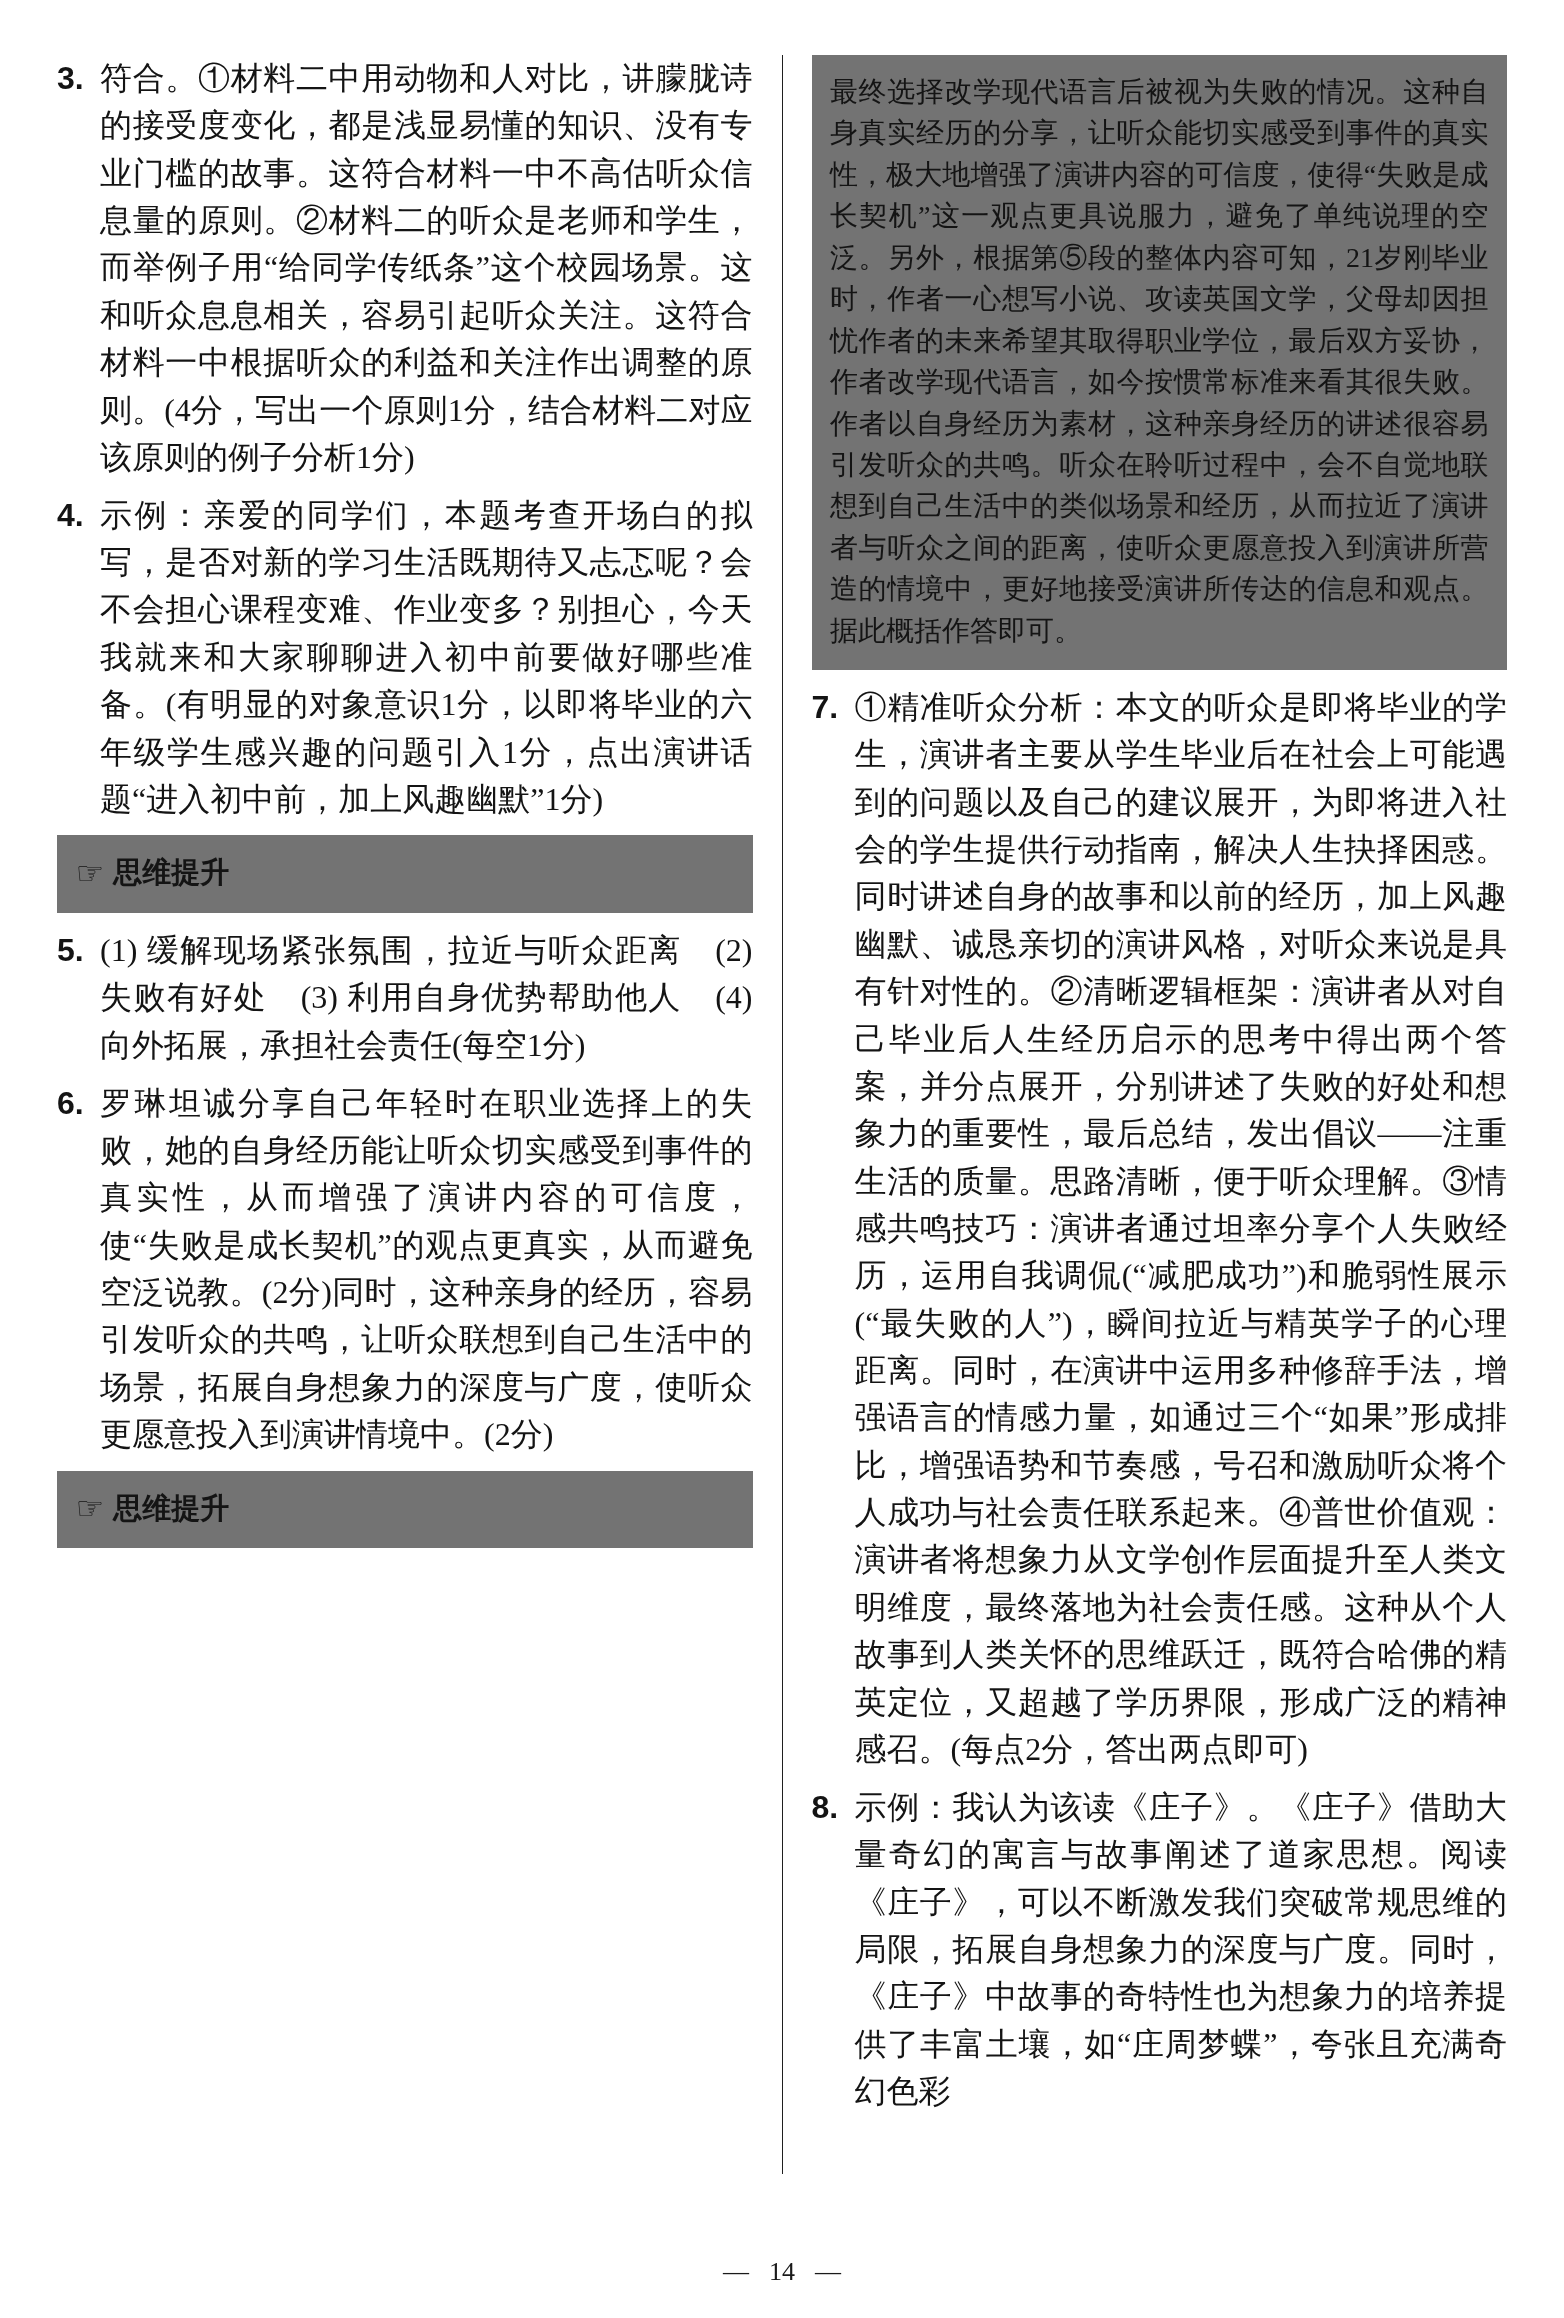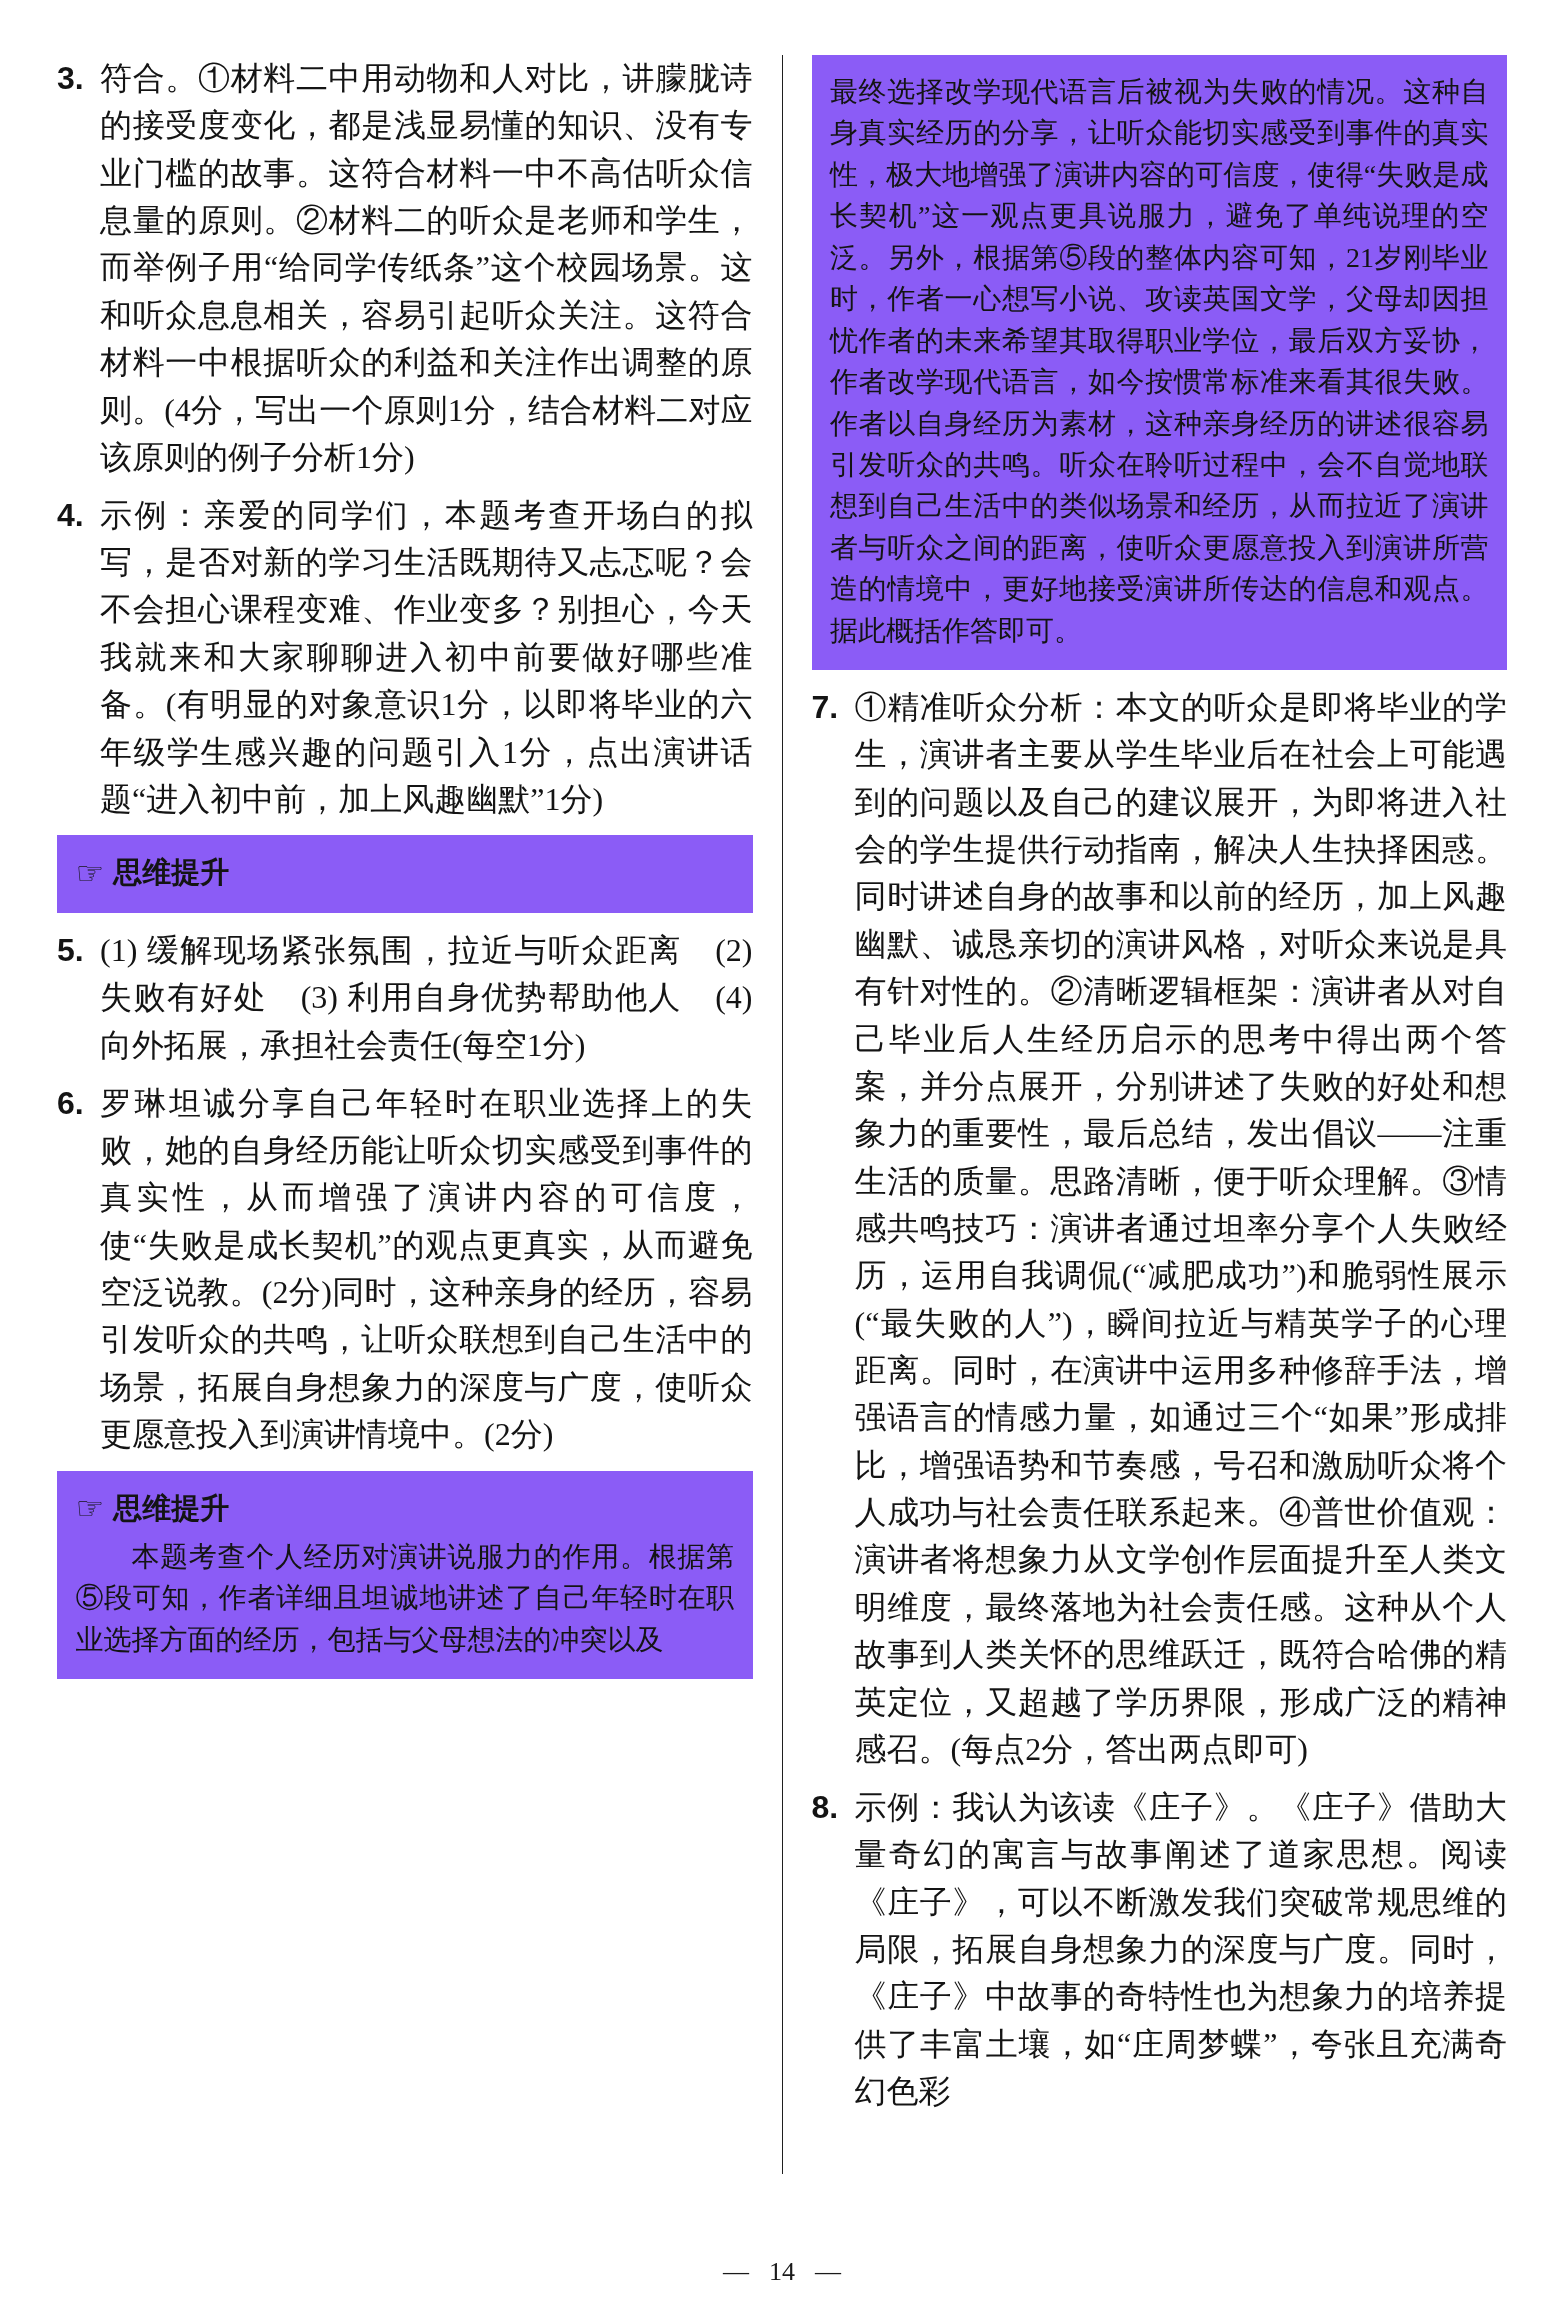--- a/index.html
+++ b/index.html
@@ -46,21 +46,21 @@
     left: 0;
     top: 0;
     font-weight: 700;
     font-family: "Liberation Sans", "DejaVu Sans", sans-serif;
   }
   .note {
     
     font-family: Liberation Serif, serif;
   }
   .tipbox {
-    background: #8b5cf6;
+    background: #737373;
     margin: 12px 0 14.5px 0;
     padding: 16px 18.4px 18.4px 18.4px;
     font-size: 28px;
     line-height: 1.48;
     text-align: justify;
   }
   .tipbox.first {
     margin-top: 0;
   }
   .tipheader {
@@ -129,21 +129,20 @@
     <div class="qitem">
       <span class="qnum">6.</span>
       <span>罗琳坦诚分享自己年轻时在职业选择上的失败，她的自身经历能让听众切实感受到事件的真实性，从而增强了演讲内容的可信度，使“失败是成长契机”的观点更真实，从而避免空泛说教。(2分)同时，这种亲身的经历，容易引发听众的共鸣，让听众联想到自己生活中的场景，拓展自身想象力的深度与广度，使听众更愿意投入到演讲情境中。(2分)</span><span class="note"></span>
     </div>
 
     <div class="tipbox">
       <div class="tipheader">
         <span class="tipicon">☞</span>
         <span class="tiptitle">思维提升</span>
       </div>
-      <div class="tipbody">本题考查个人经历对演讲说服力的作用。根据第⑤段可知，作者详细且坦诚地讲述了自己年轻时在职业选择方面的经历，包括与父母想法的冲突以及</div>
     </div>
 
   </div>
 
   <div class="col right">
 
     <div class="tipbox first">
       <div class="tipbody cont">最终选择改学现代语言后被视为失败的情况。这种自身真实经历的分享，让听众能切实感受到事件的真实性，极大地增强了演讲内容的可信度，使得“失败是成长契机”这一观点更具说服力，避免了单纯说理的空泛。另外，根据第⑤段的整体内容可知，21岁刚毕业时，作者一心想写小说、攻读英国文学，父母却因担忧作者的未来希望其取得职业学位，最后双方妥协，作者改学现代语言，如今按惯常标准来看其很失败。作者以自身经历为素材，这种亲身经历的讲述很容易引发听众的共鸣。听众在聆听过程中，会不自觉地联想到自己生活中的类似场景和经历，从而拉近了演讲者与听众之间的距离，使听众更愿意投入到演讲所营造的情境中，更好地接受演讲所传达的信息和观点。据此概括作答即可。</div>
     </div>
 

